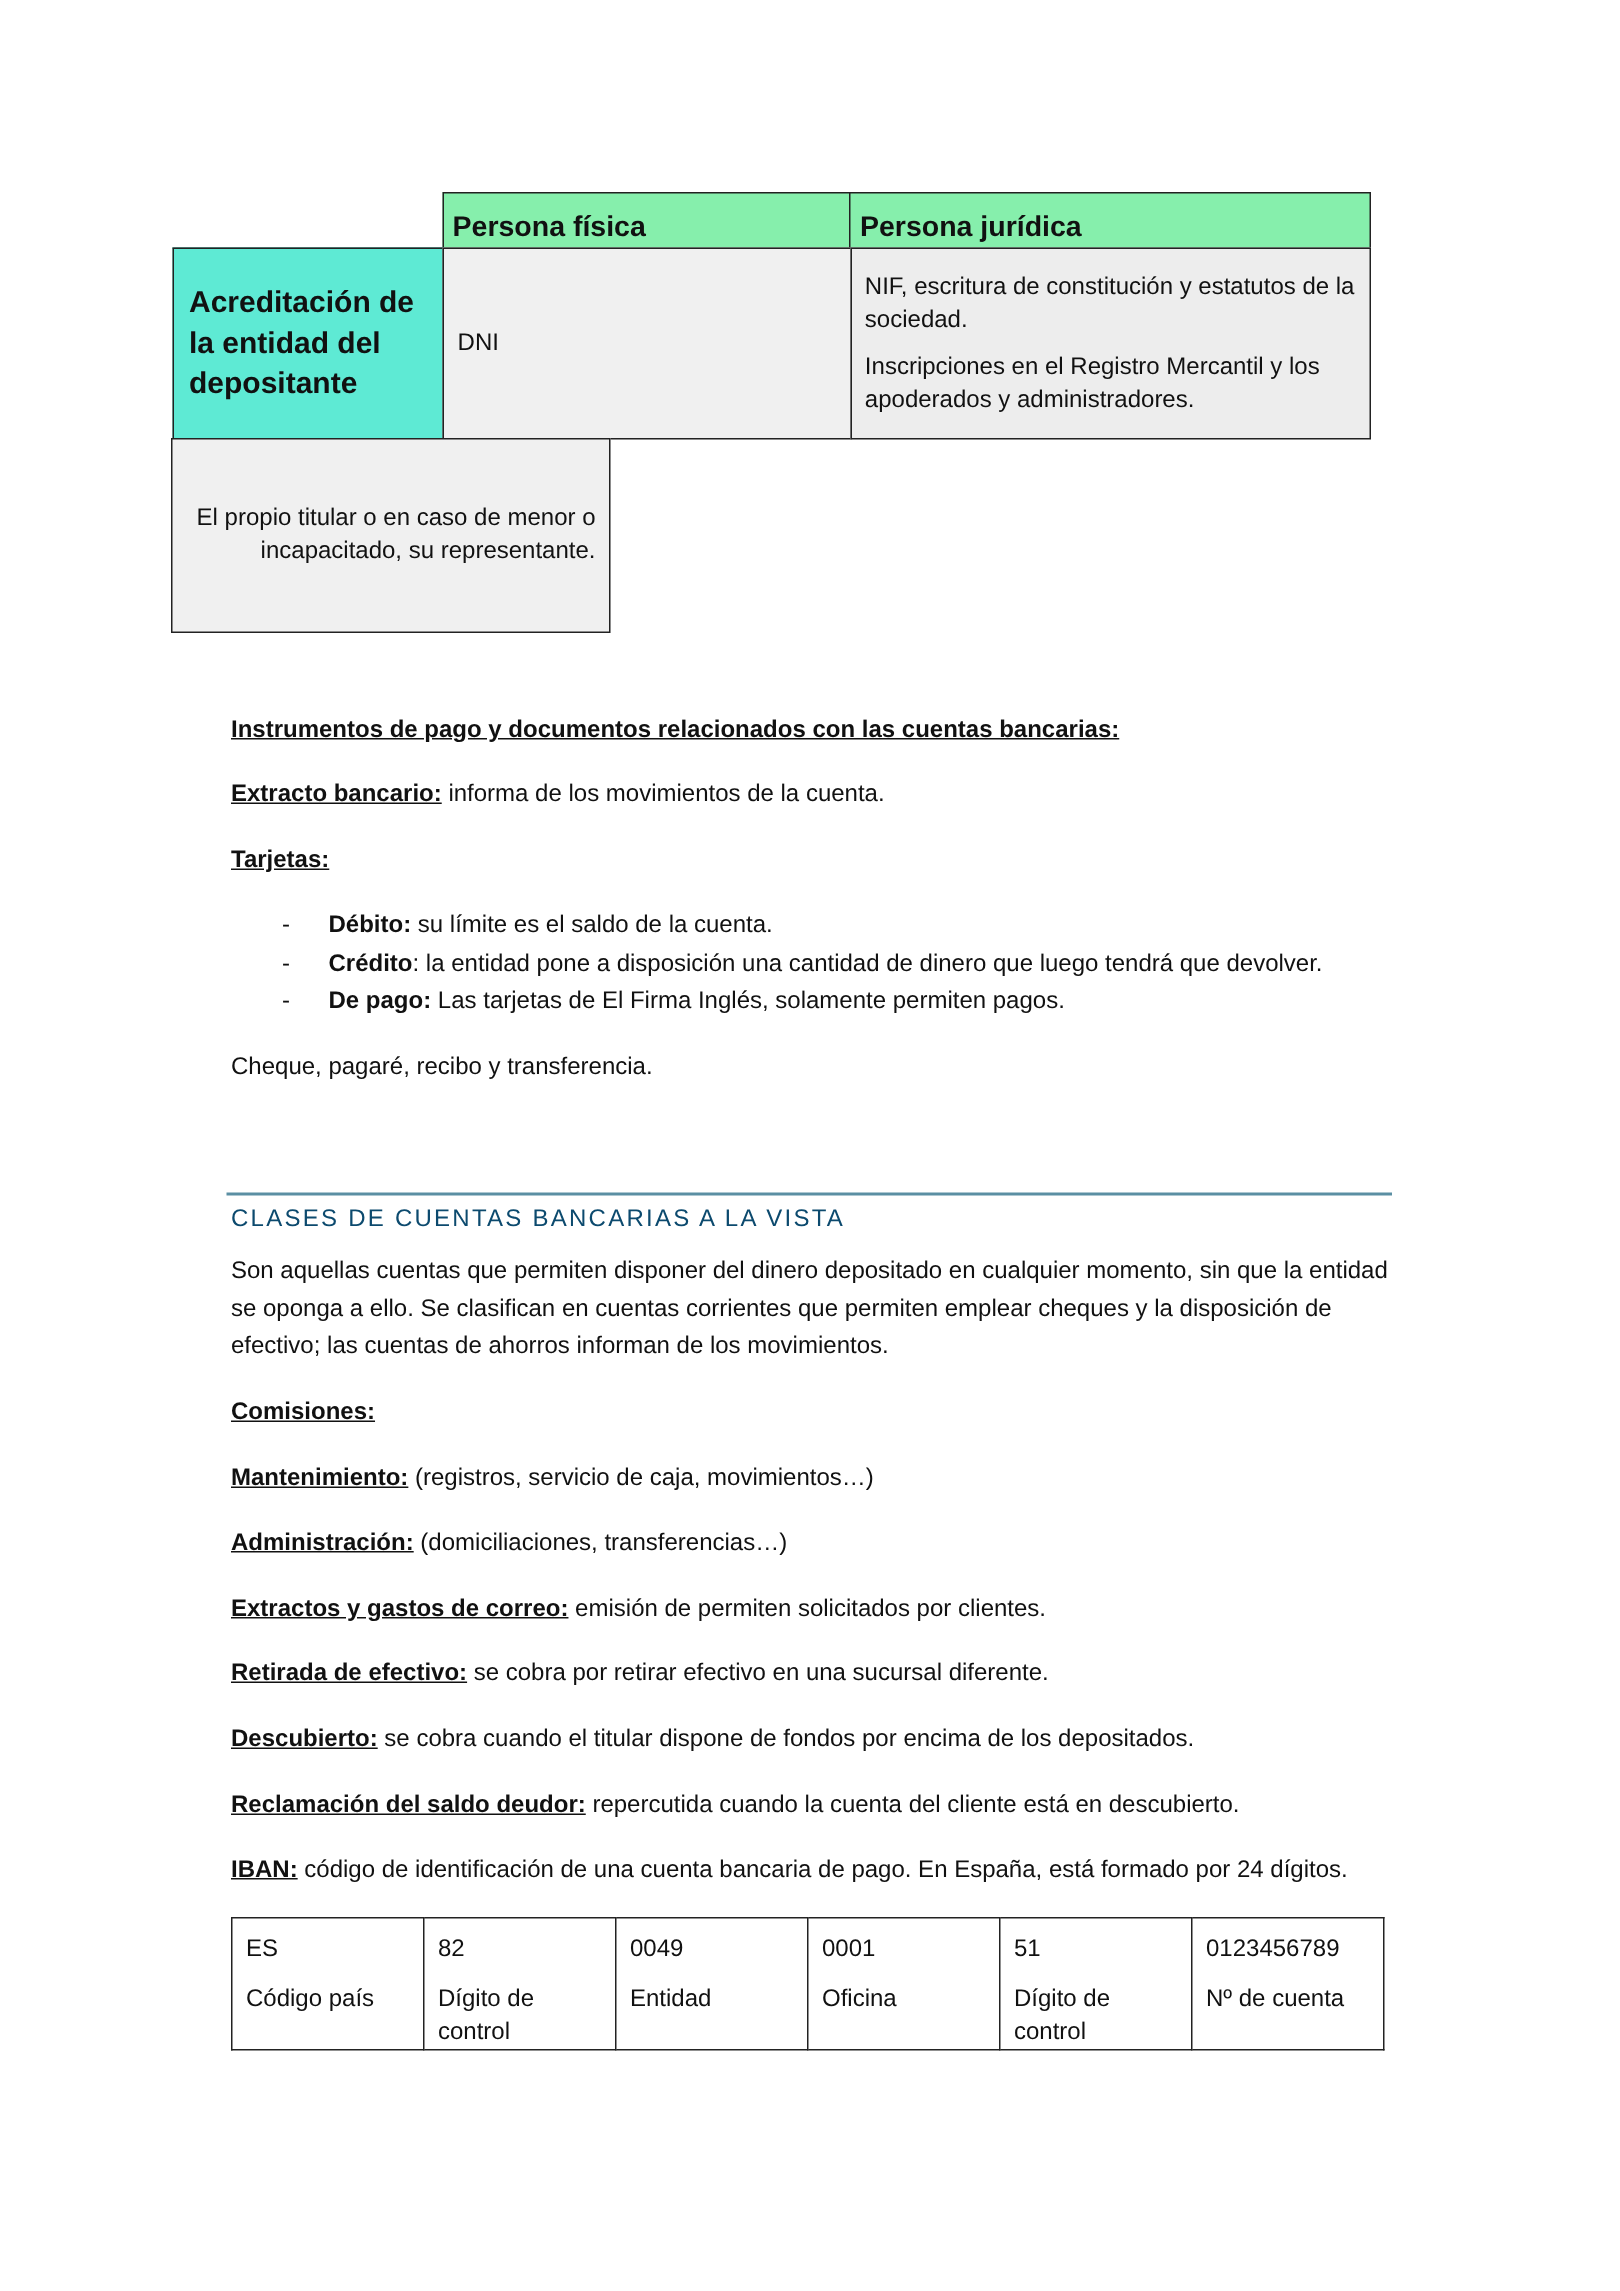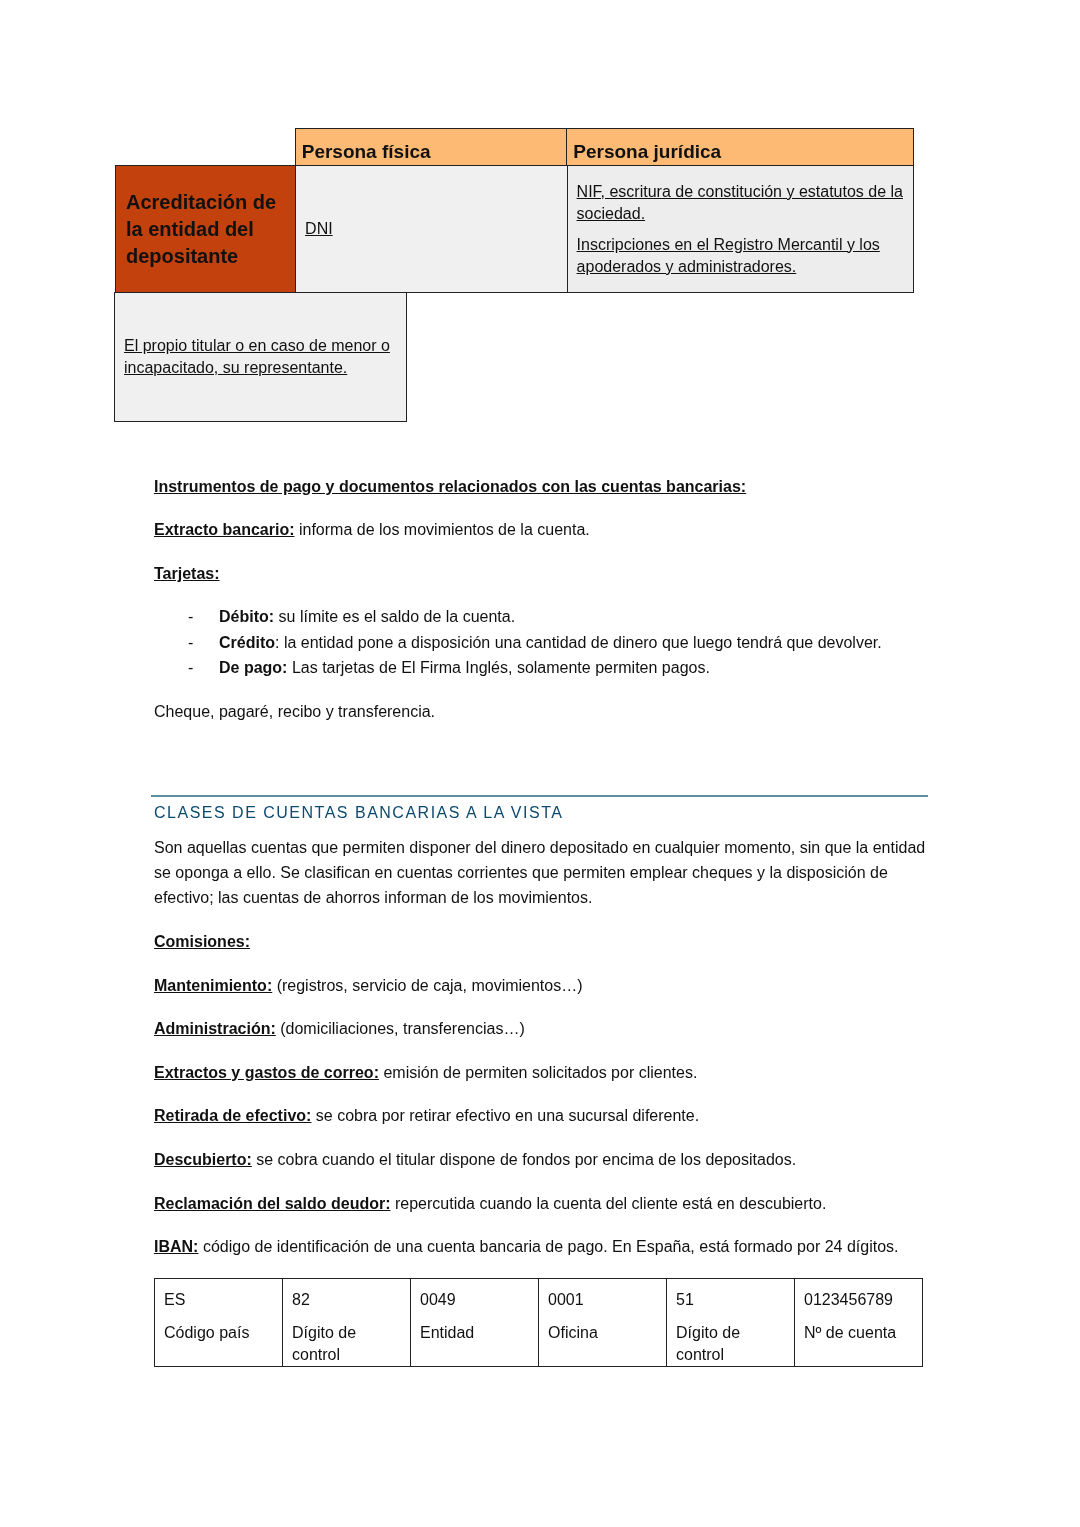--- a/index.html
+++ b/index.html
@@ -8,28 +8,28 @@
       font-family: "Liberation Sans", "DejaVu Sans", sans-serif;
       color: #111;
     }
     
     .cmp { position: absolute; left: 115px; top: 128px; width: 799px; }
     .cmp .row { display: flex; }
     .cmp .cell { box-sizing: border-box; border: 1px solid #222; }
     .cmp .c0 { width: 194px; }
     .cmp .c1 { width: 293px; }
     .cmp .c2 { width: 374px; }
-    .cmp .head .cell { height: 38px; background: #fdba74; font-weight: bold; font-size: 19px; padding: 12px 6px 0 6px; }
+    .cmp .head .cell { height: 38px; background: #86efac; font-weight: bold; font-size: 19px; padding: 12px 6px 0 6px; }
     .cmp .head .c0 { background: transparent; border: none; border-bottom: 1px solid #222; }
     .cmp .head .c1, .cmp .head .c2 { margin-left: -1px; }
     .cmp .head .c2 { margin-left: -1px; }
     .cmp .body .cell { margin-top: -1px; background: #ededed; font-size: 16px; }
-    .cmp .body .c0 { background: #c2410c; font-weight: bold; font-size: 20px; line-height: 27px; padding: 0 10px; display: flex; align-items: center; }
-    .cmp .body .c1, .cmp .body .c2 { margin-left: -1px; text-decoration: underline; }
-    .cmp .body .c1 { background: #f0f0f0; padding: 0 9px; display: flex; align-items: center; line-height: 22px; }
+    .cmp .body .c0 { background: #5eead4; font-weight: bold; font-size: 20px; line-height: 27px; padding: 0 10px; display: flex; align-items: center; }
+    .cmp .body .c1, .cmp .body .c2 { margin-left: -1px; }
+    .cmp .body .c1 { background: #f0f0f0; padding: 0 9px; display: flex; align-items: center; line-height: 22px; text-align: right; }
     .cmp .body .c2 { padding: 0 9px; display: flex; flex-direction: column; justify-content: center; line-height: 22px; }
     .cmp .r1 .cell { height: 128px; }
     .cmp .r2 .cell { height: 130px; }
     .cmp .r1 .c2 p { margin: 0 0 9px 0; }
     .cmp .r1 .c2 p:last-child { margin: 0; }
     .cmp .r2 .c2 p { margin: 0 0 10px 0; }
     .cmp .r2 .c2 p:last-child { margin: 0; }
 
     .txt { position: absolute; left: 154px; font-size: 16px; line-height: 25px; white-space: nowrap; }
     .txt b { font-weight: bold; text-decoration: underline; }

